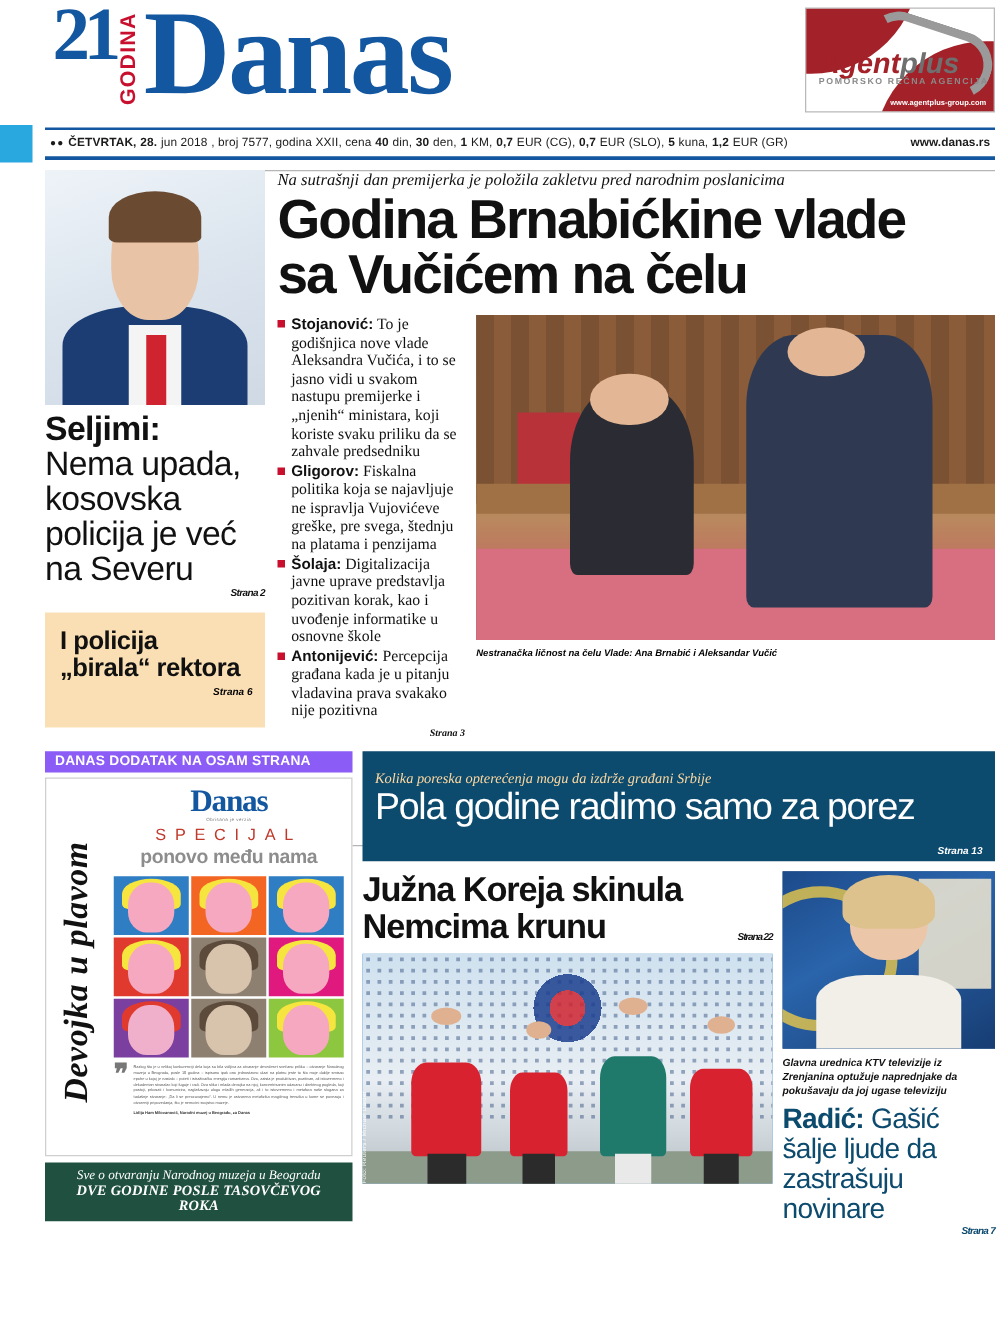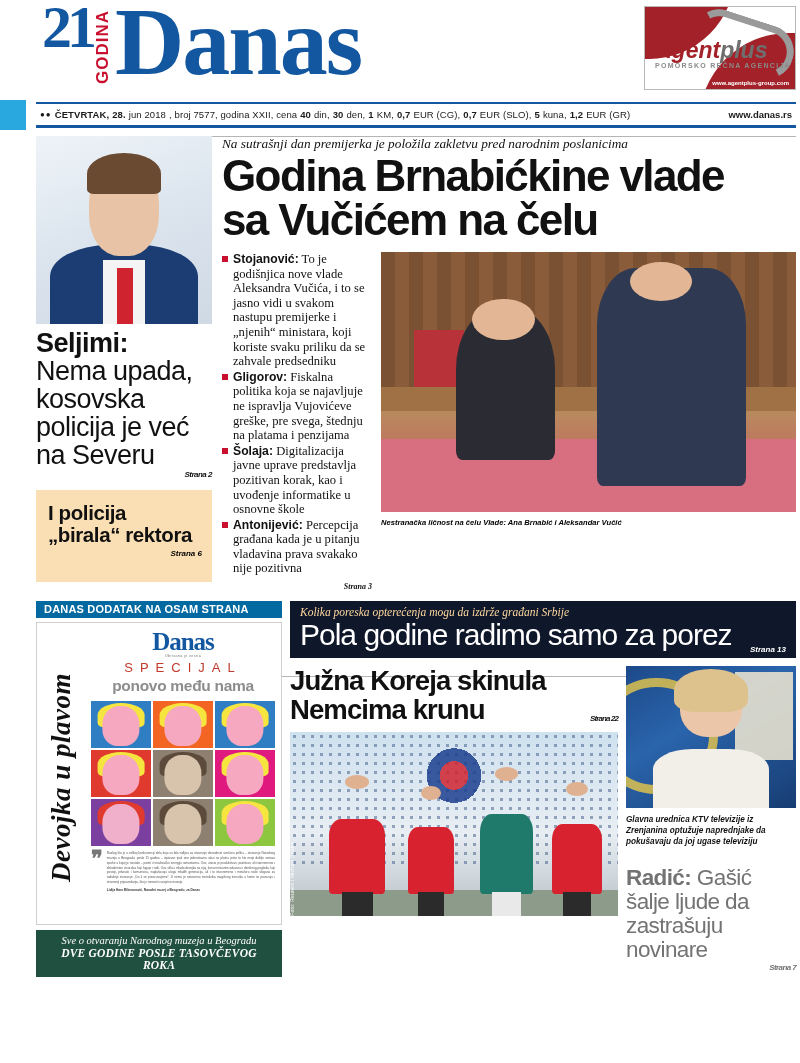--- a/index.html
+++ b/index.html
@@ -107,21 +107,21 @@
   .photo-gov { flex: 1 1 auto; position:relative; }
   .photo-gov .img { height: 260px; background:#8a6a4f; position:relative; overflow:hidden; }
   .cap-center { text-align:left; font-family:"Liberation Sans",sans-serif; font-weight:700; font-style:italic; font-size:7.6px; line-height:1.35; margin-top:6px;}
 
   
   .mid { position:relative; margin: 10px 4px 0 36px; display:flex; gap: 8px; }
   .sep-line { position:absolute; left: 36px; right: 4px; top: 676px; border-top: 1px solid #b5b5b5; }
 
   .special { width: 246px; flex: 0 0 246px; }
   .ribbon {
-    background:#0369a1; color:#fff; font-weight:700; font-size: 11px;
+    background:#8b5cf6; color:#fff; font-weight:700; font-size: 11px;
     letter-spacing:.2px; padding: 2px 8px; height: 17px; line-height:13px;
   }
   .special-card {
     border:1px solid #cfcfcf; margin-top: 4px; background:#fff; height: 303px;
     position:relative; overflow:hidden; padding: 6px;
   }
   .devojka {
     position:absolute; left: 2px; top: 10px; width: 44px; height: 290px;
     writing-mode: vertical-rl; transform: rotate(180deg);
     font-family:"Liberation Serif", serif; font-style:italic; font-weight:700;
@@ -139,38 +139,38 @@
   .hair { position:absolute; left:50%; top:4%; width:78%; height:52%; transform:translateX(-50%); border-radius:50% 50% 20% 20%; }
   .sp-quote { display:flex; gap:4px; margin-top:5px; }
   .qmark { font-family:"Liberation Serif",serif; font-weight:700; font-size: 22px; color:#777; line-height:.7; }
   .sp-text { font-size: 3.1px; line-height:1.55; color:#555; text-align:justify; }
   .sp-sign { font-size:3.2px; font-weight:700; color:#333; margin-top:3px; }
   .green-bar { background:#20503f; color:#fff; margin-top: 5px; padding: 5px 8px 6px; text-align:center; }
   .green-bar .l1 { font-family:"Liberation Serif",serif; font-style:italic; font-size:10.5px; }
   .green-bar .l2 { font-family:"Liberation Serif",serif; font-style:italic; font-weight:700; font-size:11.5px; letter-spacing:.2px; margin-top:1px;}
 
   .mid-right { flex: 1 1 auto; }
-  .redbox { background:#0f172a; color:#fff; padding: 5px 10px 8px; position:relative; height: 57px; }
+  .redbox { background:#0c4a6e; color:#fff; padding: 16px 10px 8px; position:relative; height: 88px; }
   .redbox .k { font-family:"Liberation Serif",serif; font-style:italic; font-size: 11.5px; color:#ffd9a0; }
   .redbox .h { font-family:"Liberation Sans",sans-serif; font-size: 30px; line-height:1.05; margin-top:1px; letter-spacing:-1px;}
   .redbox .strana { color:#fff; position:absolute; right:10px; bottom: 4px; }
 
   .lower { display:flex; gap: 8px; margin-top: 8px; }
   .lower-left { flex: 1 1 auto; }
   .hl-korea {
     font-family:"Liberation Sans",sans-serif; font-weight:700; font-size: 27.5px;
     line-height:1.06; color:#111; letter-spacing:-.9px; position:relative;
   }
   .hl-korea .strana { position:absolute; right:0; bottom:1px; font-weight:700; }
   .photo-football { height: 184px; background:#4a8ec7; margin-top: 7px; position:relative; overflow:hidden; }
   .credit-foot { position:absolute; left:-1px; bottom:0; writing-mode: vertical-rl; transform: rotate(180deg); font-size:5px; color:#fff; letter-spacing:.2px; }
 
   .lower-right { width: 170px; flex: 0 0 170px; }
   .photo-radic { height: 142px; background:#1d4f86; position:relative; overflow:hidden; }
-  .hl-radic { font-family:"Liberation Sans",sans-serif; font-size: 22.5px; line-height:1.07; color:#737373; margin-top: 18px; letter-spacing:-.6px;}
+  .hl-radic { font-family:"Liberation Sans",sans-serif; font-size: 22.5px; line-height:1.07; color:#0c4a6e; margin-top: 4px; letter-spacing:-.6px;}
   .hl-radic b { font-weight:700; }
 
   
   .img-face-bg { position:absolute; inset:0; background:linear-gradient(160deg,#eef3f8 0%,#dde6ef 45%,#cfd9e4 100%); }
   .sim-suit { position:absolute; left:8%; bottom:0; width:84%; height:42%; background:#1b3d73; border-radius: 40% 40% 0 0; }
   .sim-shirt { position:absolute; left:38%; bottom:0; width:24%; height:34%; background:#f4f4f4; }
   .sim-tie { position:absolute; left:46%; bottom:0; width:9%; height:30%; background:#cf2430; }
   .sim-head { position:absolute; left:30%; top:12%; width:40%; height:52%; background:#e8c3a5; border-radius:46% 46% 42% 42%; }
   .sim-hair { position:absolute; left:29%; top:9%; width:42%; height:22%; background:#6b4a32; border-radius:50% 50% 10% 10%; }
 

